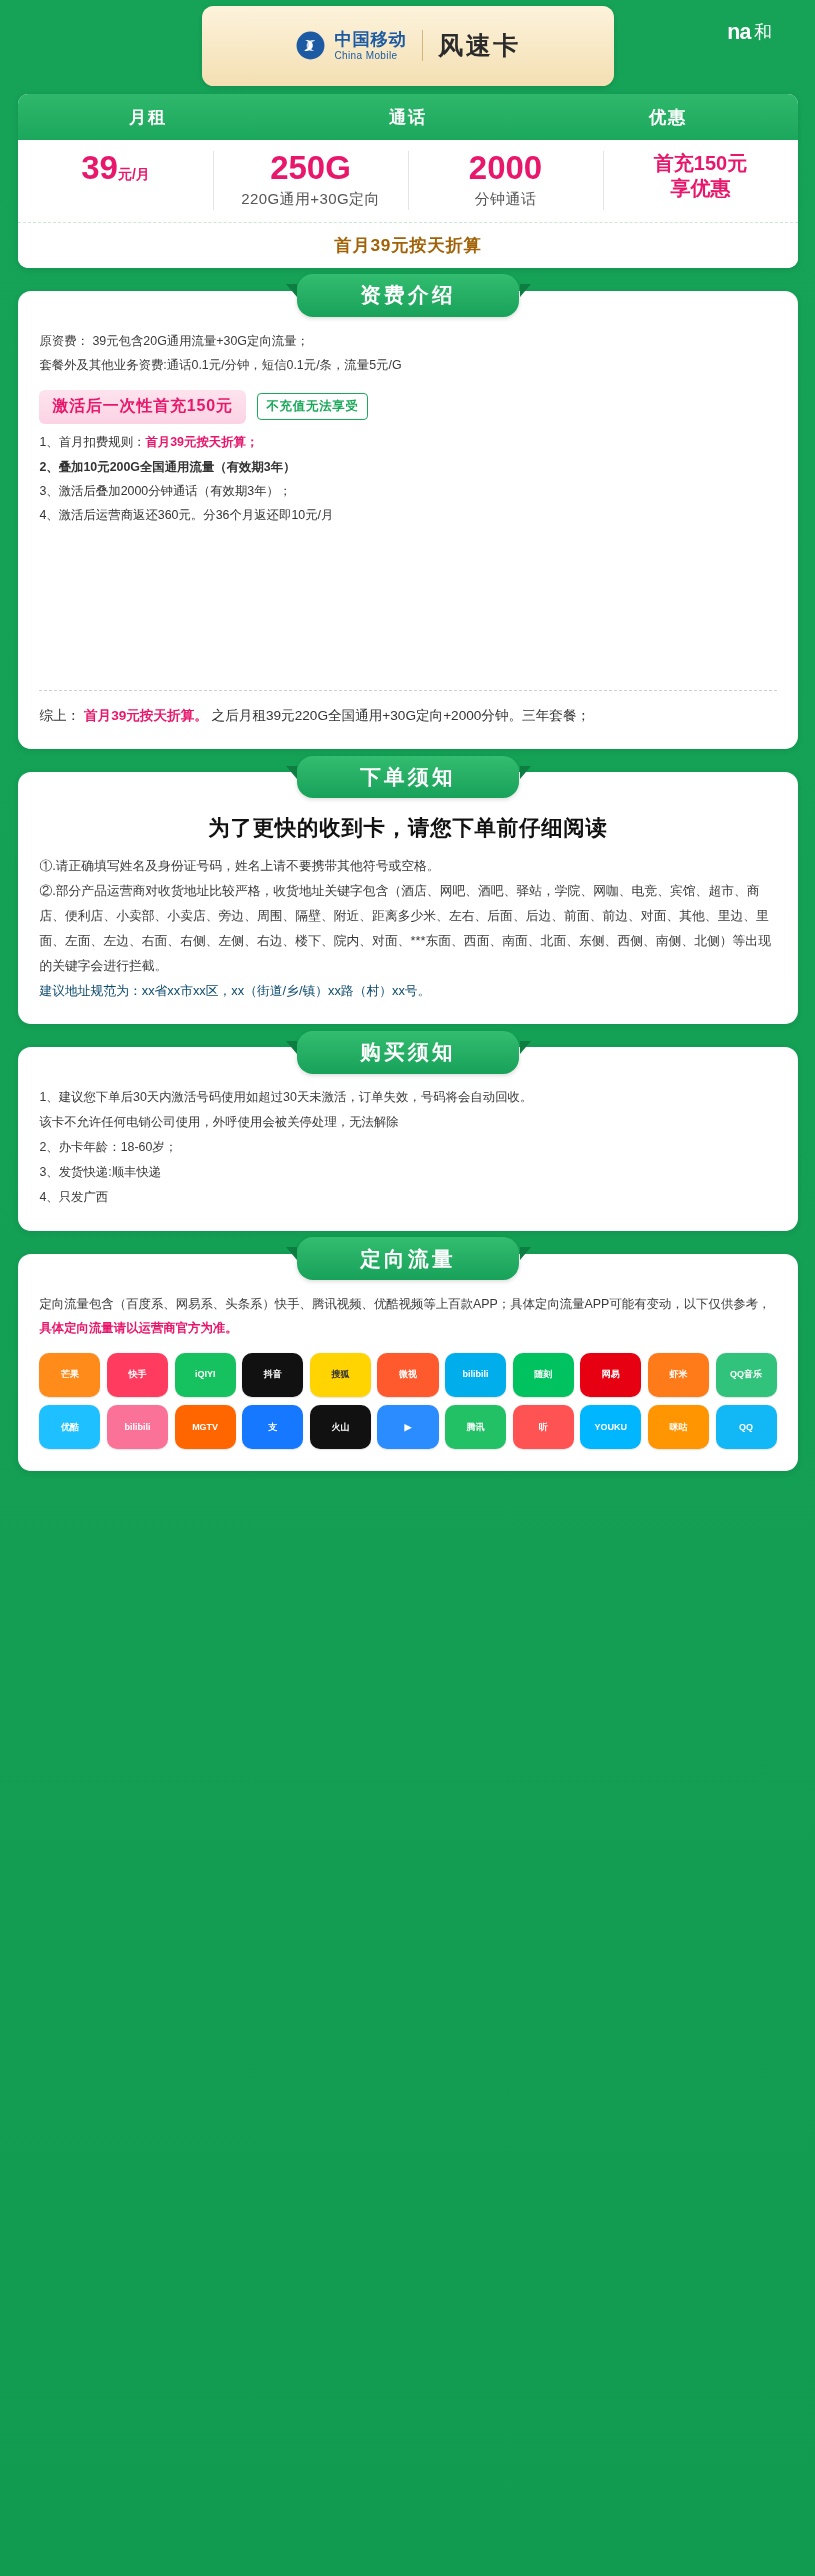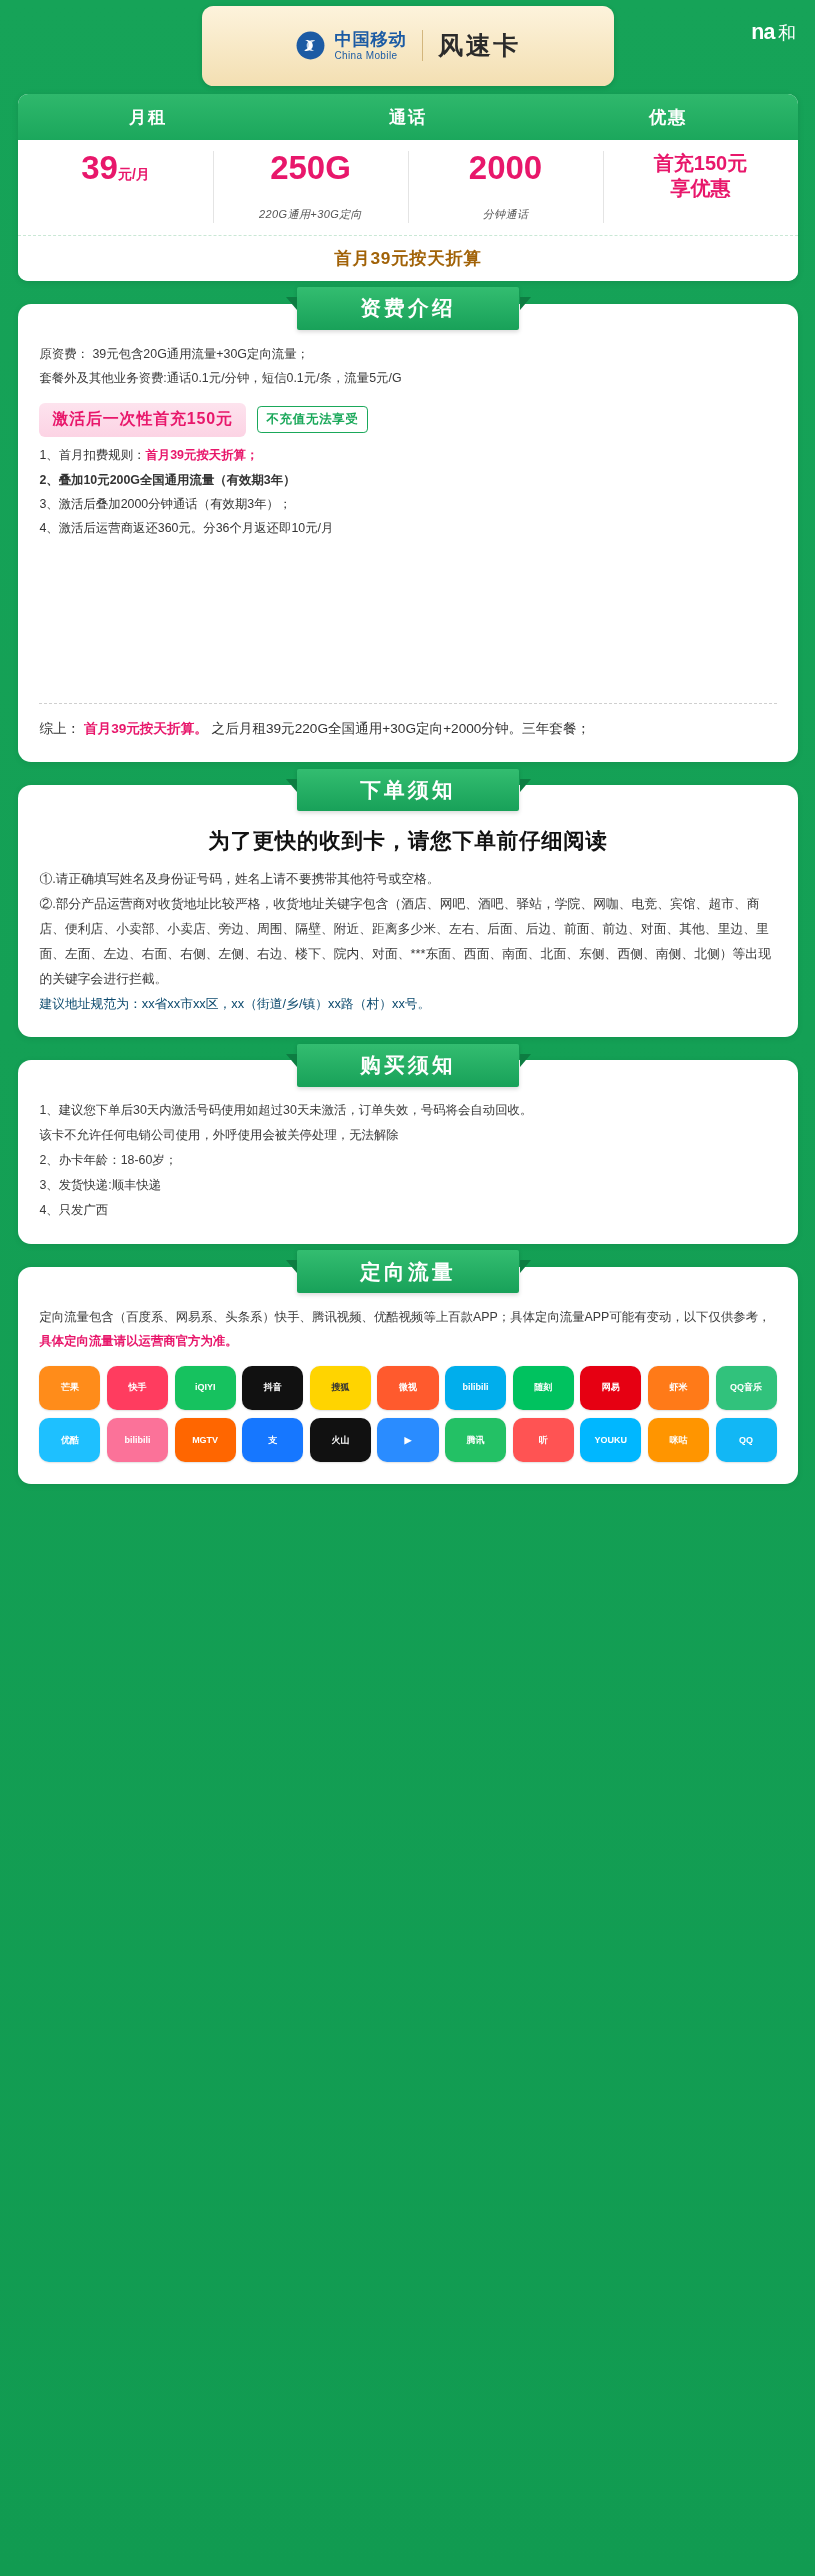--- a/index.html
+++ b/index.html
@@ -38,22 +38,22 @@
     box-shadow: 0 1.6px 5px rgba(0,0,0,.12);
   }
   .cm-logo { display:flex; align-items:center; gap:8.2px; }
   .cm-mark { width: 31px; height: 31px; }
   .cm-text { display:flex; flex-direction:column; line-height:1.15; }
   .cm-cn { font-size: 17.3px; color:#1c5ba4; font-weight:bold; letter-spacing:0.8px; }
   .cm-en { font-size: 10px; color:#1c5ba4; letter-spacing:0.4px; }
   .pill-divider { width: 1.6px; height: 31px; background:#c9a96a; opacity:.8; }
   .card-name { font-size: 25px; color:#2b2b2b; font-weight:bold; letter-spacing:2.5px; }
   .he-logo {
-    position: absolute; right: 20px; top: 20px;
-    display:flex; align-items:center; gap:3.3px; color:#fff;
+    position: absolute; right: 44px; top: 20px;
+    display:flex; gap:3.3px; color:#fff;
   }
   .he-cap { font-size: 21.4px; font-weight:bold; letter-spacing:-0.8px; font-family:"Liberation Sans", sans-serif;}
   .he-cn { font-size: 18px; }
 
   
   .spec {
     margin: 3.3px 18px 0 18px;
     background: #fff;
     border-radius: 10px;
     overflow: hidden;
@@ -79,21 +79,21 @@
     padding: 11.5px 3.3px 13px 3.3px;
     position: relative;
   }
   .spec-cell + .spec-cell::before {
     content:"";
     position:absolute; left:0; top:11.5px; bottom:11.5px;
     width:0.8px; background:#e4e4e4;
   }
   .big { color:#e8176b; font-weight:bold; font-size:33px; line-height:1.05; }
   .big .unit { font-size:14px; font-weight:bold; }
-  .sub { color:#555; font-size:11px; margin-top:21px; letter-spacing:0.4px;font-style:italic; }
+  .sub { color:#555; font-size:15px; margin-top:4px; letter-spacing:0.4px; }
   .promo-line1 { color:#e8176b; font-weight:bold; font-size:20px; line-height:1.25; }
   .promo-line2 { color:#e8176b; font-weight:bold; font-size:20px; line-height:1.25; }
   .spec-foot {
     border-top: 0.8px dashed #c9e8d5;
     text-align:center;
     padding: 10px 0 10.7px 0;
     color:#a16207;
     font-weight:bold;
     font-size:17.3px;
     letter-spacing:0.8px;
@@ -110,21 +110,21 @@
     box-shadow: 0 1.6px 6.6px rgba(0,0,0,.08);
   }
   .ribbon {
     position: absolute;
     top: -16.5px; left: 50%;
     transform: translateX(-50%);
     min-width: 222px;
     padding: 7.4px 33px;
     background: linear-gradient(180deg,#33bd70 0%, #18a159 100%);
     color:#fff;
-    border-radius: 2px;
+    border-radius: 16px;
     text-align:center;
     font-size: 20.6px;
     font-weight: bold;
     letter-spacing: 3.3px;
     box-shadow: 0 1.6px 4.1px rgba(0,0,0,.15);
   }
   .ribbon::before, .ribbon::after {
     content:"";
     position:absolute; top: 10px;
     width: 0; height: 0;

